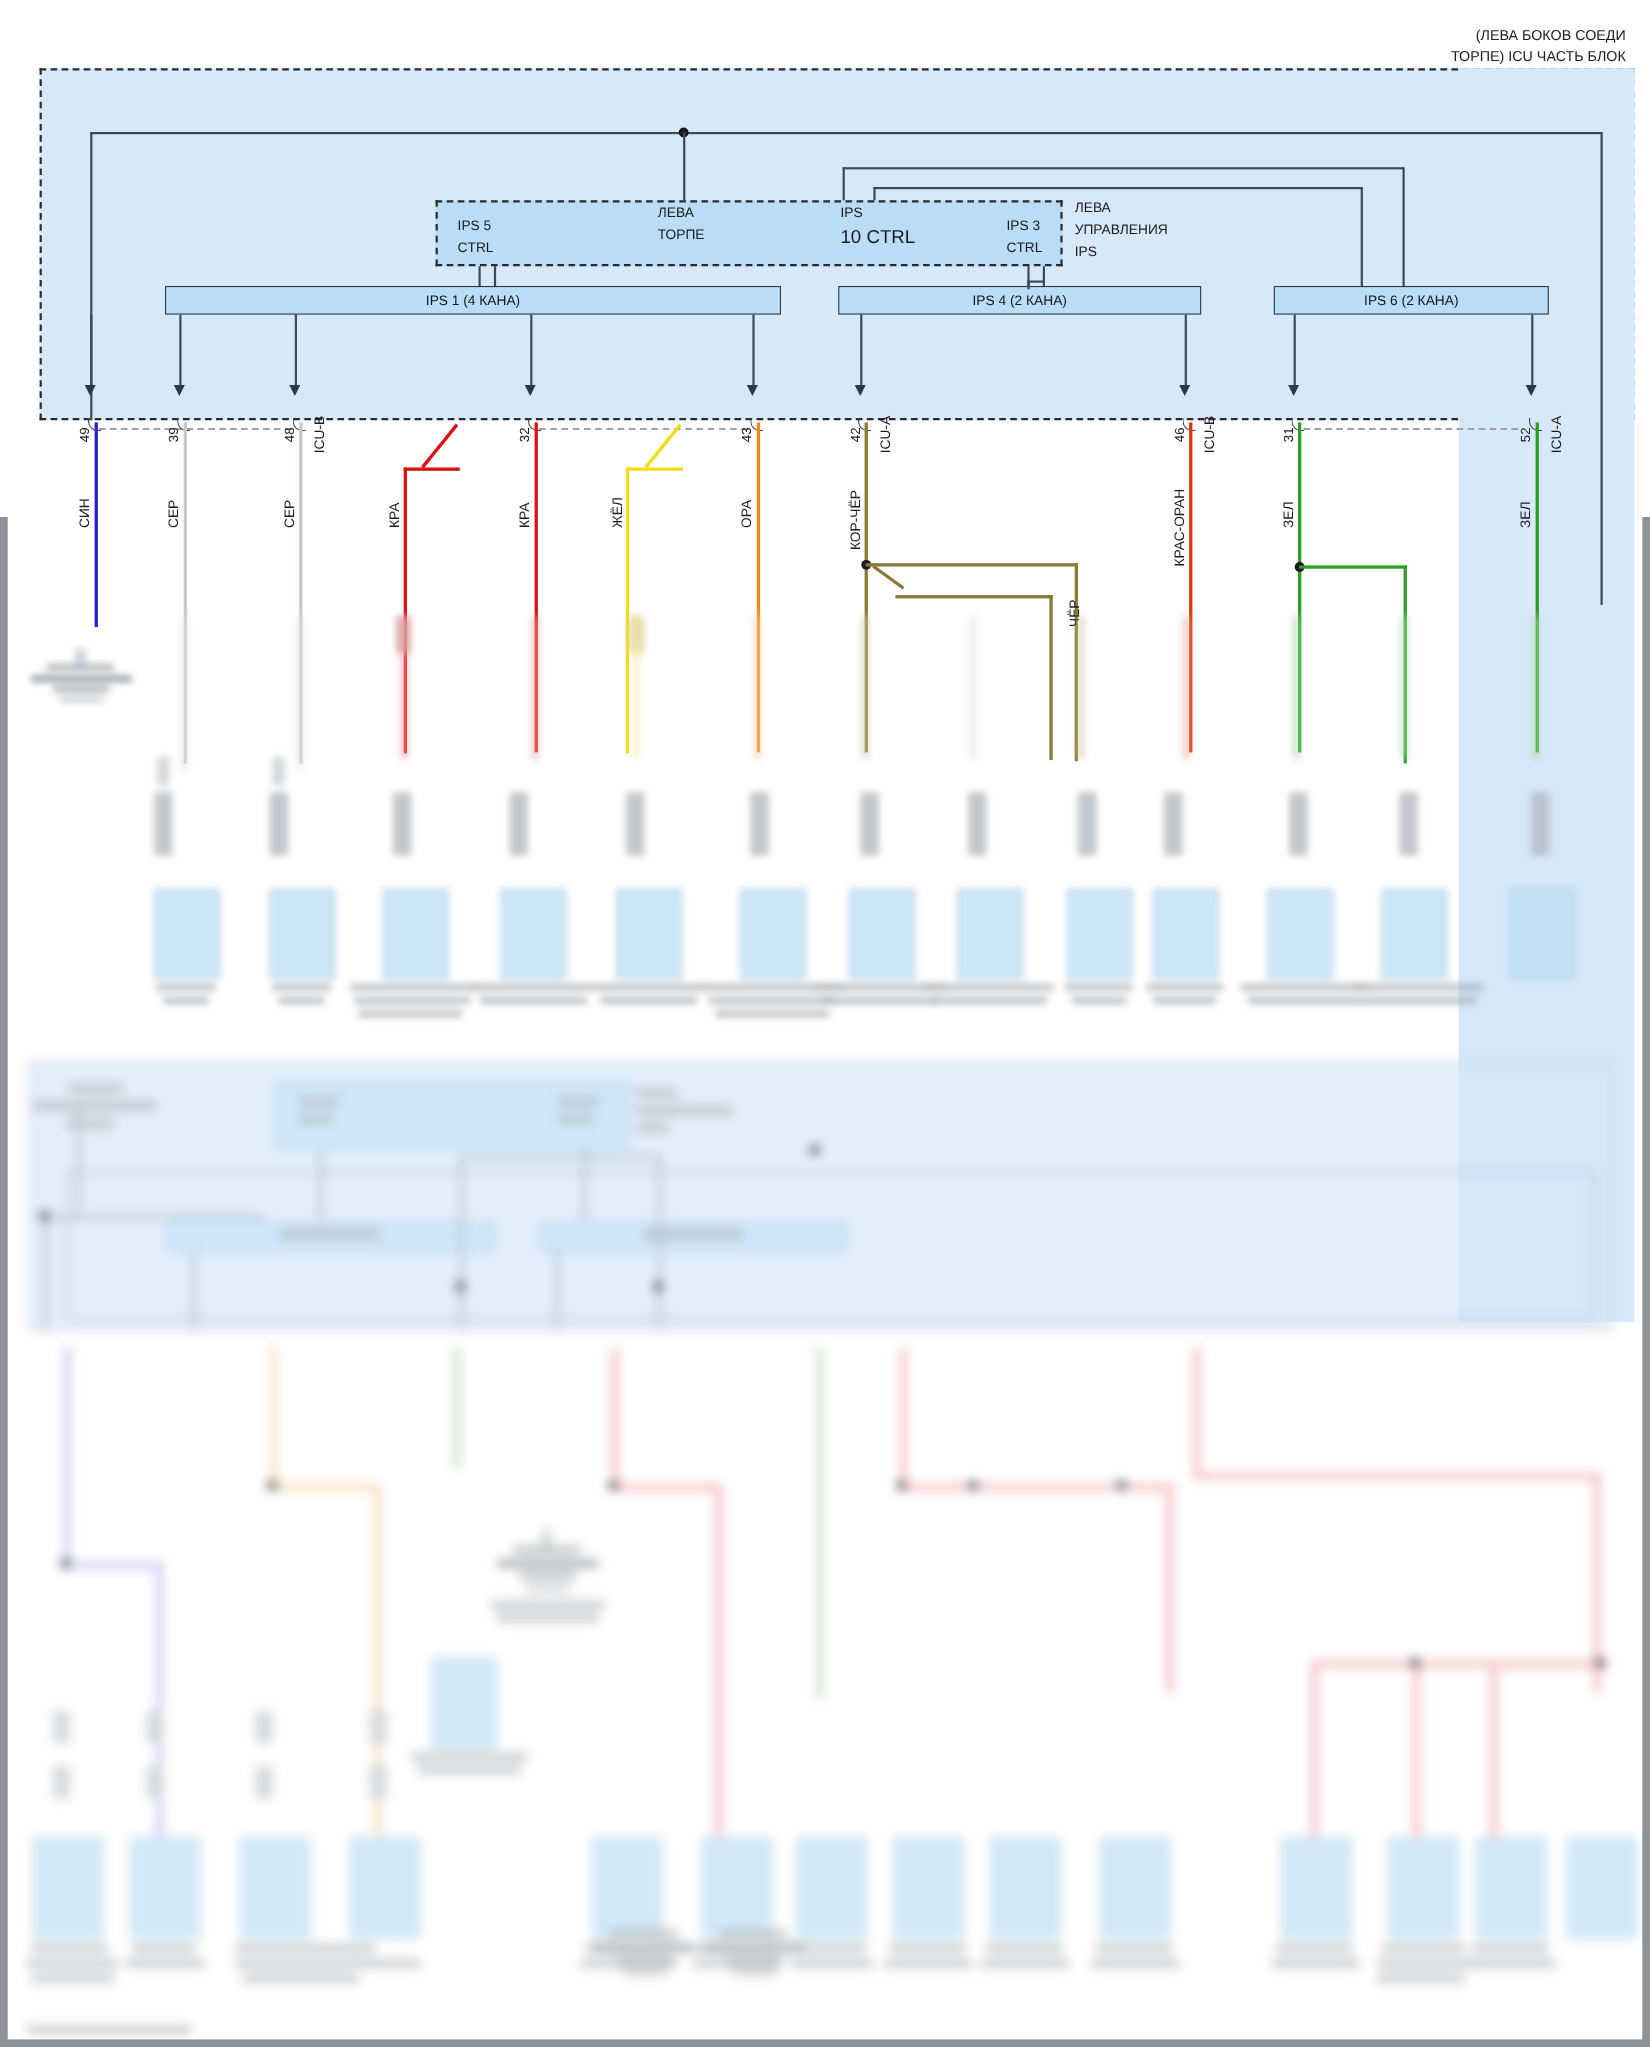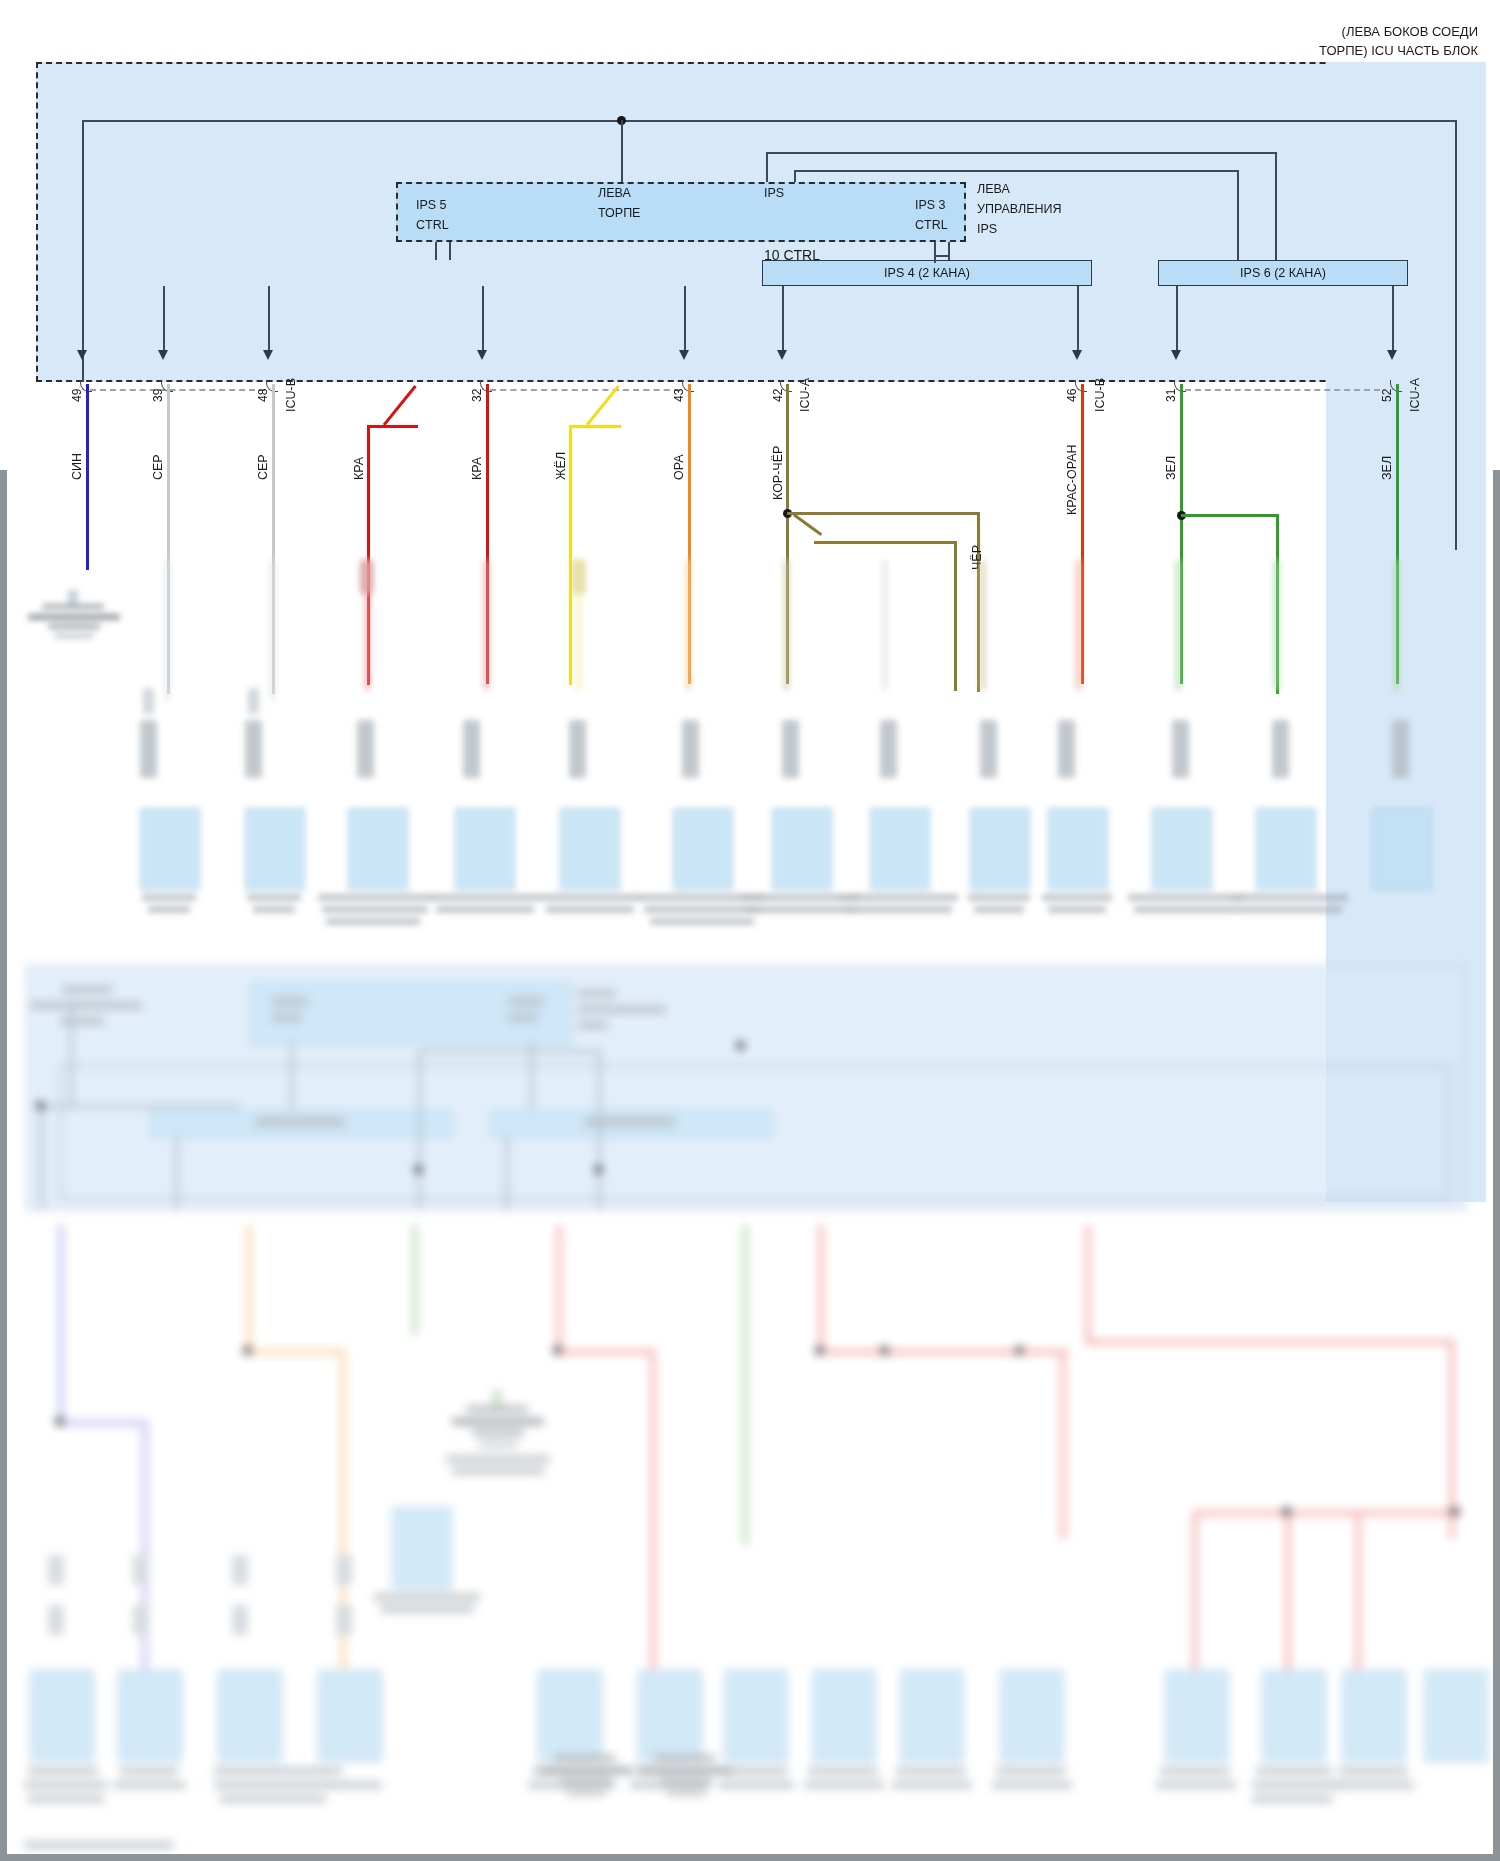--- a/index.html
+++ b/index.html
@@ -70,39 +70,42 @@
 
   <div class="ipsctrl" style="left:396px;top:182px;width:570px;height:60px;"></div>
 
   <div class="txt" style="left:416px;top:198px;font-size:12.5px;">IPS 5</div>
   <div class="txt" style="left:416px;top:218px;font-size:12.5px;">CTRL</div>
 
   <div class="txt" style="left:598px;top:186px;font-size:12.5px;">ЛЕВА</div>
   <div class="txt" style="left:598px;top:206px;font-size:12.5px;">ТОРПЕ</div>
 
   <div class="txt" style="left:764px;top:186px;font-size:12.5px;">IPS</div>
-  <div class="txt" style="left:764px;top:206px;font-size:14px;margin-top:41px;">10 CTRL</div>
+  <div class="txt" style="left:764px;top:206px;font-size:17px;">10 CTRL</div>
 
   <div class="txt" style="left:915px;top:198px;font-size:12.5px;">IPS 3</div>
   <div class="txt" style="left:915px;top:218px;font-size:12.5px;">CTRL</div>
 
   <div class="txt" style="left:977px;top:182px;font-size:12.5px;">ЛЕВА</div>
   <div class="txt" style="left:977px;top:202px;font-size:12.5px;">УПРАВЛЕНИЯ</div>
   <div class="txt" style="left:977px;top:222px;font-size:12.5px;">IPS</div>
 
   <div class="wire wv" style="left:621px;top:120px;height:62px;"></div>
 
   <div class="wire wv" style="left:766px;top:152px;height:30px;"></div>
   <div class="wire wh" style="left:766px;top:152px;width:510px;"></div>
   <div class="wire wv" style="left:1275px;top:152px;height:118px;"></div>
 
   <div class="wire wv" style="left:794px;top:170px;height:12px;"></div>
   <div class="wire wh" style="left:794px;top:170px;width:444px;"></div>
   <div class="wire wv" style="left:1237px;top:170px;height:100px;"></div>
 
+  <div class="ipsbox" style="left:150px;top:260px;width:560px;height:26px;">
+    <span>IPS 1 (4 КАНА)</span>
+  </div>
 
   <div class="ipsbox" style="left:762px;top:260px;width:330px;height:26px;">
     <span>IPS 4 (2 КАНА)</span>
   </div>
 
   <div class="ipsbox" style="left:1158px;top:260px;width:250px;height:26px;">
     <span>IPS 6 (2 КАНА)</span>
   </div>
 
   <div class="wire wv" style="left:435px;top:242px;height:18px;"></div>

